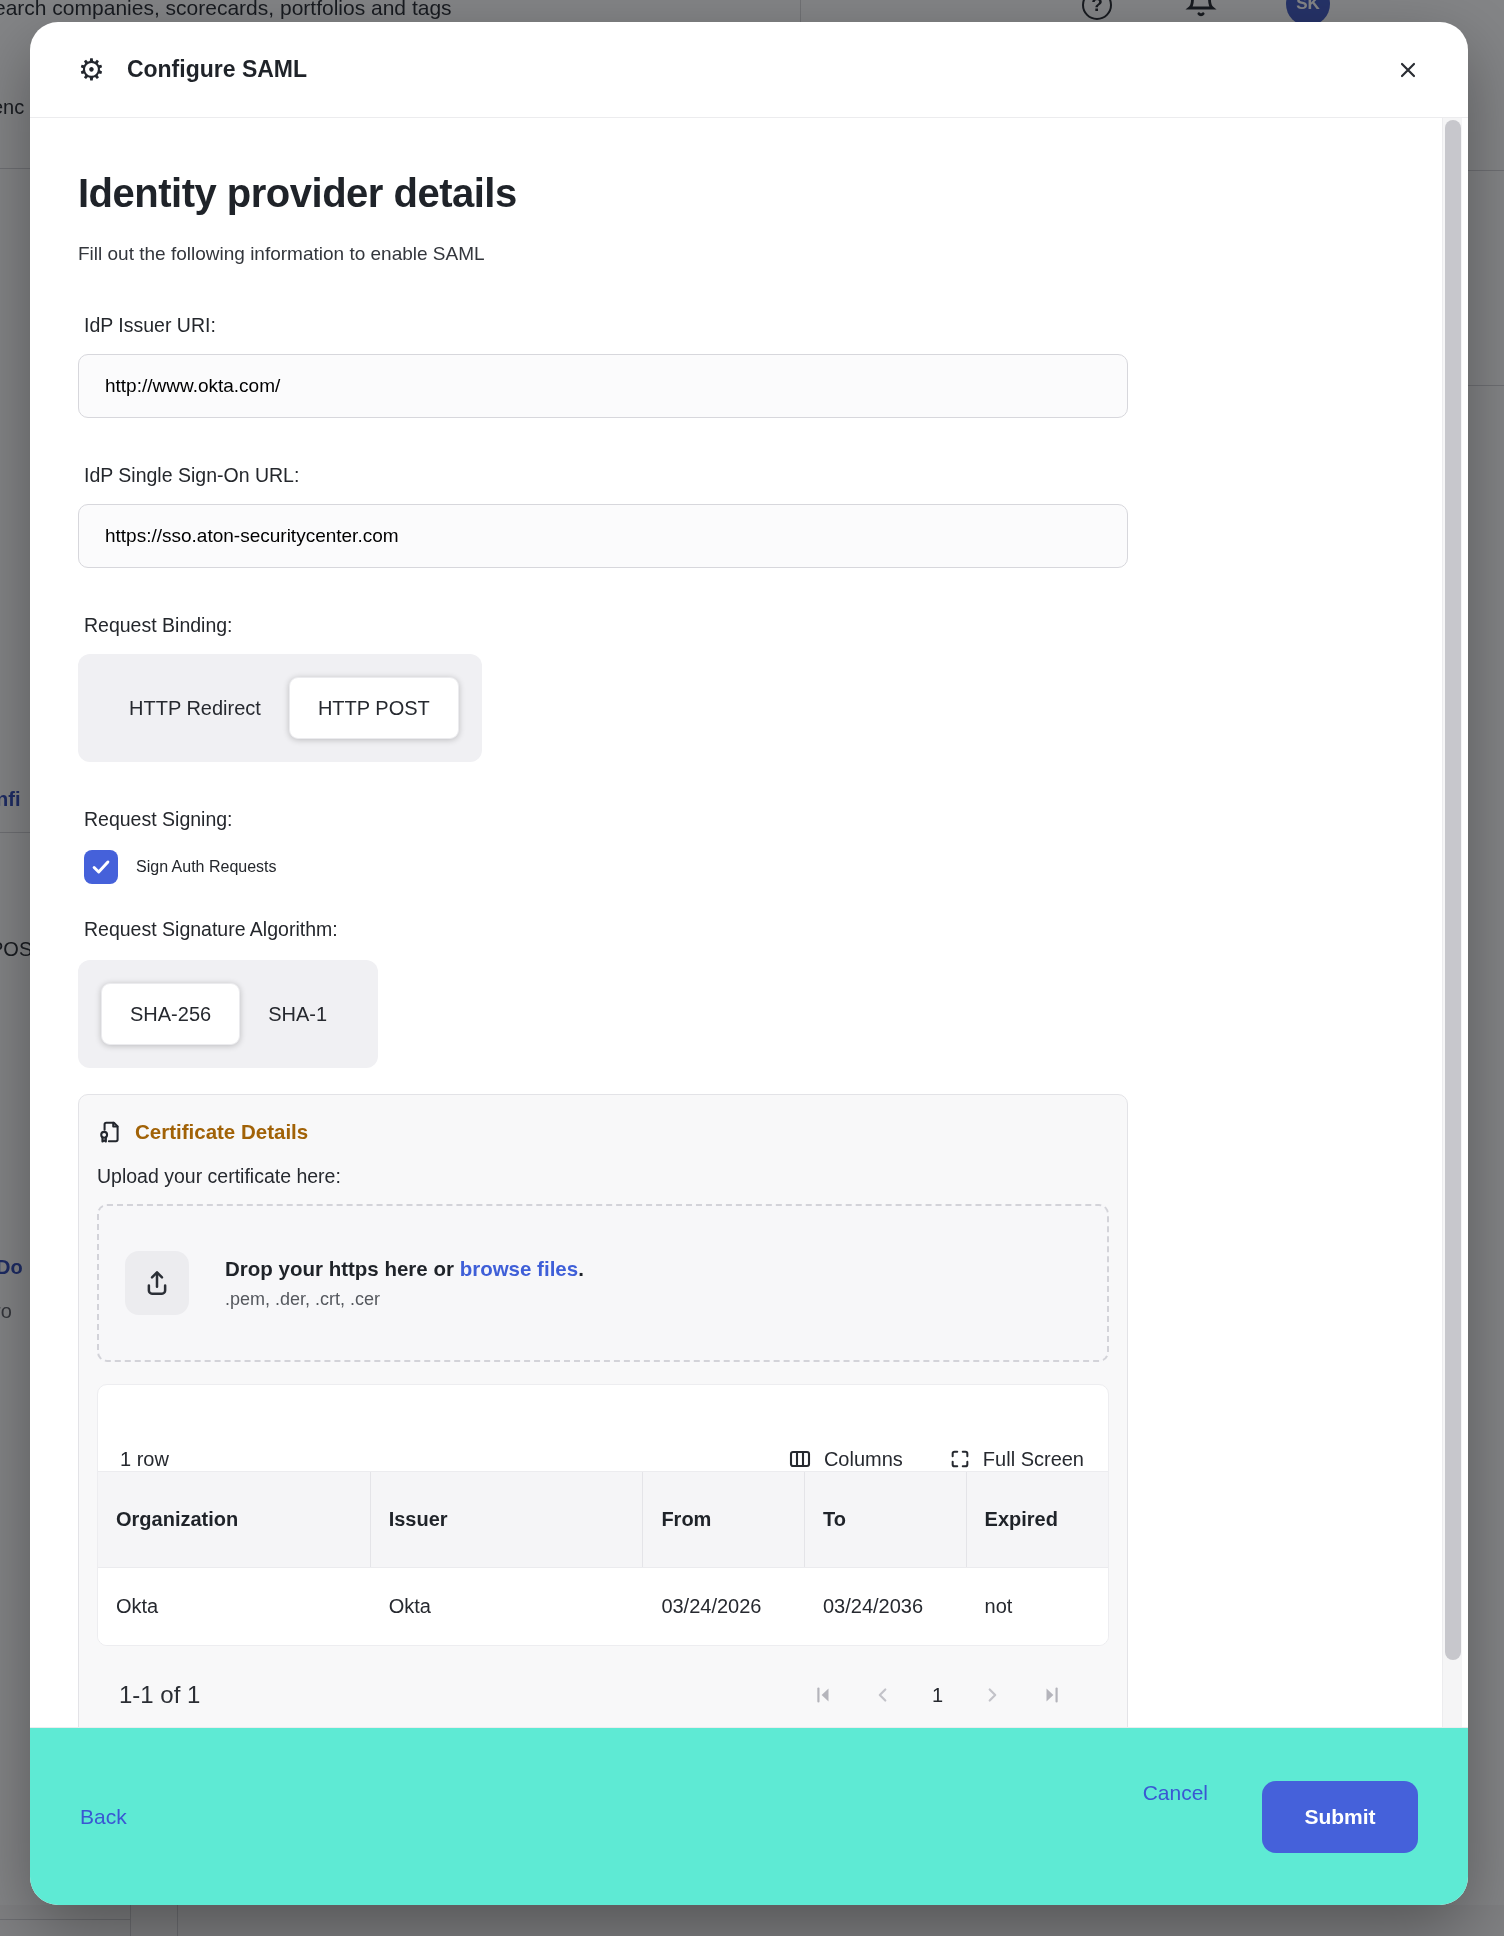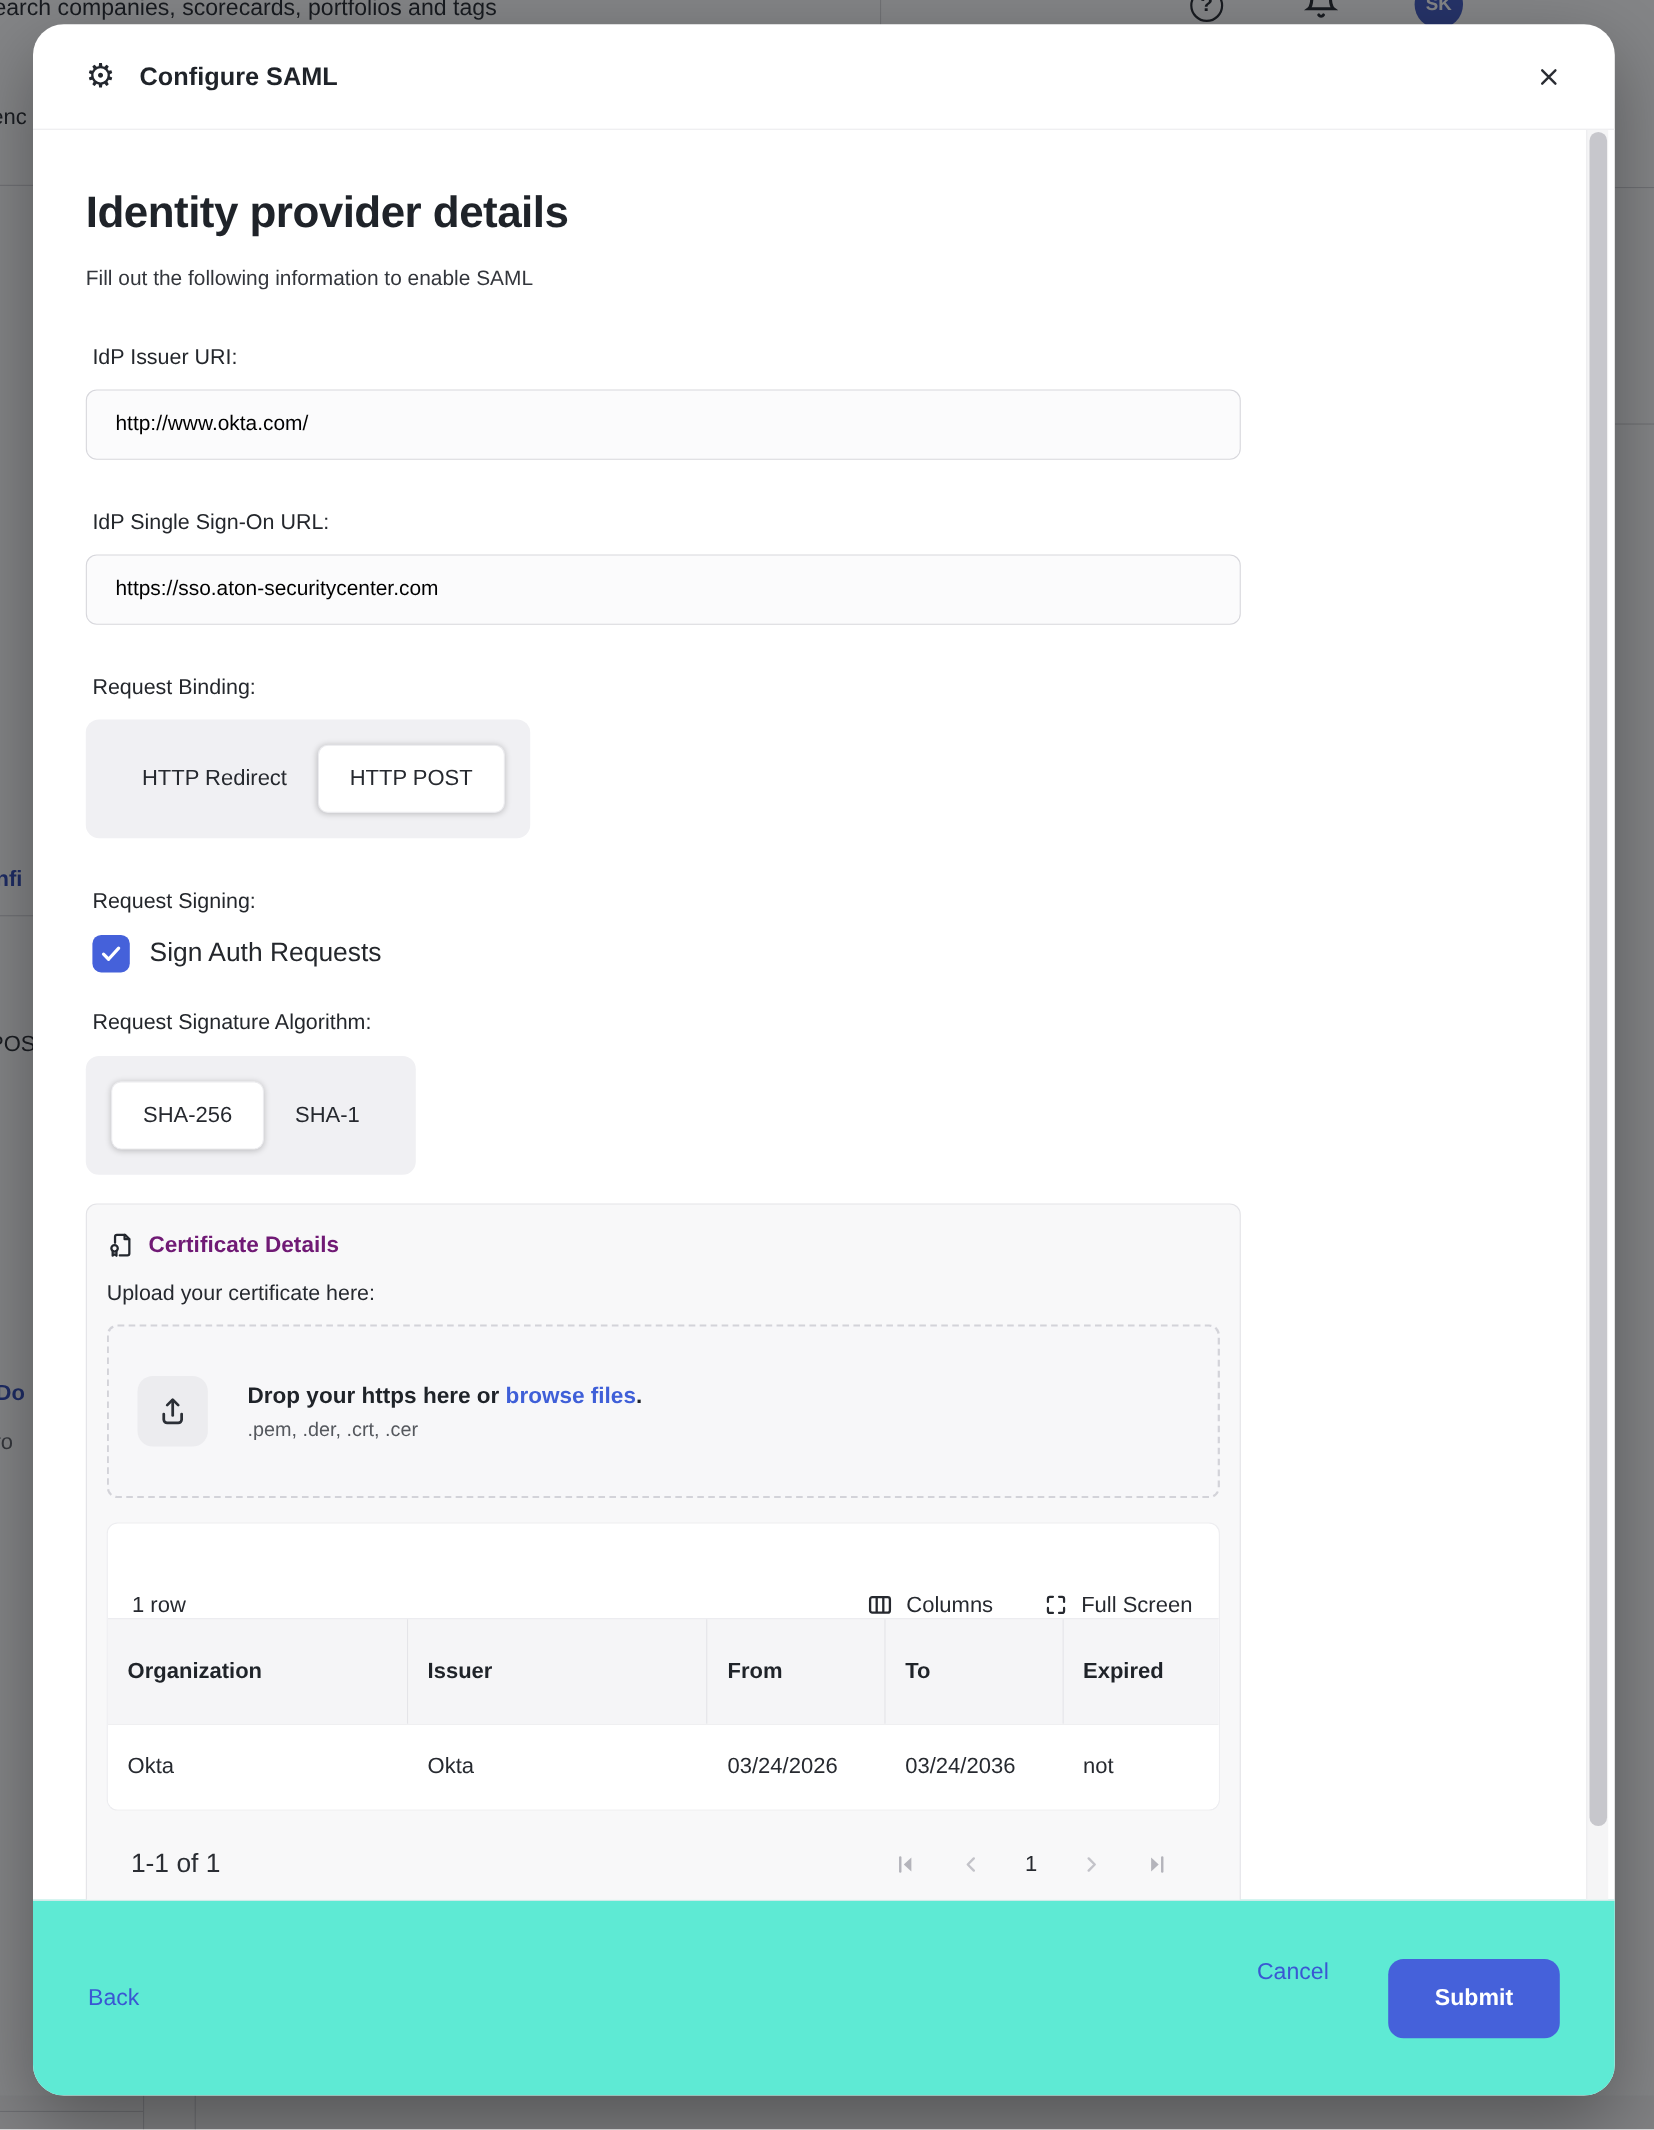--- a/index.html
+++ b/index.html
@@ -39,27 +39,27 @@
   .text-input { width:1050px; height:64px; border:1px solid #d7d7dc; background:#fbfbfc; border-radius:10px; font-size:19px; color:#000000; padding:0 26px; display:flex; align-items:center; margin-bottom:44px; }
 
   .seg { display:inline-flex; background:#f0f0f3; border-radius:12px; padding:23px; margin-bottom:44px; }
   .seg.alg { margin-bottom:26px; }
   .seg-item { height:62px; display:flex; align-items:center; padding:0 28px; font-size:20px; color:#26292f; border-radius:9px; cursor:pointer; }
   .seg-item.selected { background:#ffffff; border:1px solid #ebebee; box-shadow:0 1px 6px rgba(0,0,0,0.22); }
 
   .label-tight { margin-bottom:16px; }
   .chk-row { display:flex; align-items:center; margin:0 0 30px 6px; height:38px; }
   .checkbox { width:34px; height:34px; border-radius:8px; background:#4561da; display:flex; align-items:center; justify-content:center; margin-right:18px; cursor:pointer; }
-  .chk-label { font-size:24px; color:#24272c; }
+  .chk-label { font-size:16px; color:#24272c; }
   .label-alg { margin-bottom:18px; }
 
   
   .cert-section { width:1050px; border:1px solid #e3e3e7; background:#f8f8f9; border-radius:10px; padding:20px 18px 70px 18px; }
   .cert-head { display:flex; align-items:center; height:30px; margin:2px 0 18px 0; }
-  .cert-head .ttl { font-size:20.5px; font-weight:bold; color:#701a75; margin-left:12px; }
+  .cert-head .ttl { font-size:20.5px; font-weight:bold; color:#a16207; margin-left:12px; }
   .upload-label { font-size:19.5px; color:#26292f; margin-bottom:16px; }
   .dropzone { height:158px; border:2px dashed #d3d3d9; border-radius:10px; display:flex; align-items:center; padding:0 26px; margin-bottom:22px; background:#f7f7f9; }
   .up-square { width:64px; height:64px; border-radius:14px; background:#ececef; display:flex; align-items:center; justify-content:center; margin-right:36px; }
   .dz-line1 { font-size:20.5px; font-weight:bold; color:#1f2329; }
   .dz-line1 .browse { color:#3f5fd8; cursor:pointer; }
   .dz-line2 { font-size:18px; color:#55585e; margin-top:8px; }
 
   .table-card { background:#ffffff; border:1px solid #ededf0; border-radius:10px; overflow:hidden; }
   .tbl-toolbar { height:86px; display:flex; align-items:flex-end; padding:0 22px; }
   .rowcount { font-size:20px; color:#26292f; }

